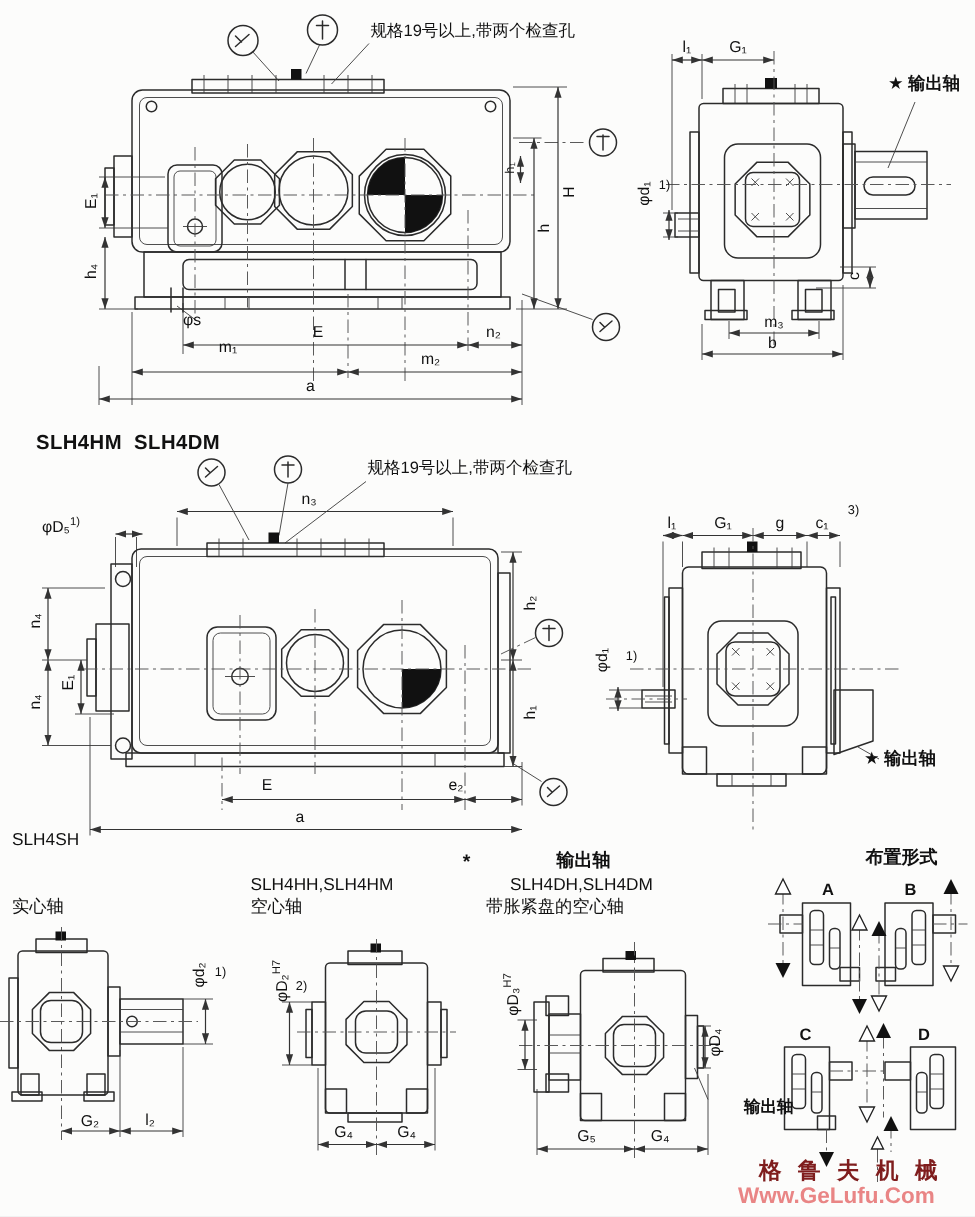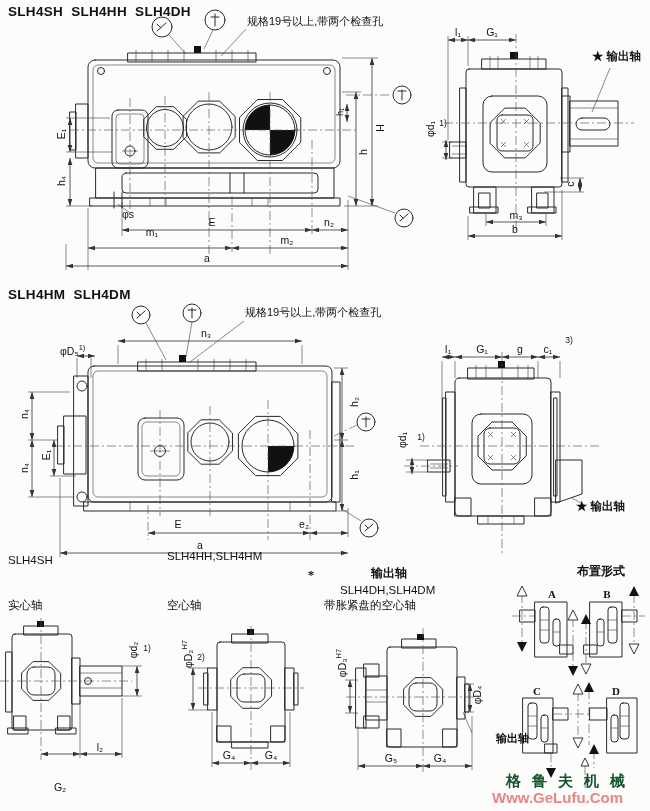--- a/index.html
+++ b/index.html
@@ -8,21 +8,21 @@
   svg{position:absolute;left:0;top:0;}
   svg .ln{stroke:#2b2b2b;fill:none;stroke-width:1;stroke-linejoin:round;stroke-linecap:round;}
   svg .tn{stroke:#3a3a3a;fill:none;stroke-width:.6;}
   svg .cl{stroke:#555;fill:none;stroke-width:.65;stroke-dasharray:9 3 2 3;}
   svg .dim{stroke:#333;fill:none;stroke-width:.8;}
   svg .blk{fill:#111;stroke:none;}
   svg .wht{fill:#fff;stroke:#222;stroke-width:.9;}
   .lb{position:absolute;font-size:10.5px;line-height:1;white-space:pre;color:#111;}
   .ctr{transform:translate(-50%,-50%);}
   .rot{transform:translate(-50%,-50%) rotate(-90deg);}
-  .b{font-weight:bold;font-family:Liberation Serif, serif;}
+  .b{font-weight:bold;}
   .sm{font-size:8.5px;}
   .ttl{font-size:13.5px;font-weight:bold;letter-spacing:.3px;}
   .note{font-size:11px;}
   .hdr{font-size:11.5px;}
   .cjk{font-size:12px;font-weight:bold;padding-left:33px;}
   sup.tol{font-size:7.5px;}
   .wm{position:absolute;font-weight:bold;font-size:15px;line-height:1;}
   .wm1{letter-spacing:11px;}
 </style>
 </head>
@@ -458,21 +458,20 @@
         <line class="tn" x1="611" y1="728" x2="618" y2="728"></line>
     <rect class="ln" x="590" y="708" width="17" height="12"></rect>
     <line class="cl" x1="575" y1="714" x2="590" y2="714"></line>
     <line class="cl" x1="594" y1="750" x2="594" y2="768"></line>
     <polygon class="blk" points="594,744 589,754 599,754"></polygon>
     <line class="cl" x1="585" y1="766" x2="585" y2="788"></line>
     <polygon class="wht" points="585,758 581,766 589,766"></polygon>
   </g>
 </svg>
 
-<div class="lb ttl" style="left:8px;top:5px">SLH4SH  SLH4HH  SLH4DH</div>
 <div class="lb note" style="left:247px;top:16px">规格19号以上,带两个检查孔</div>
 
 <div class="lb rot" style="left:61px;top:134px">E₁</div>
 <div class="lb rot" style="left:61px;top:181px">h₄</div>
 <div class="lb ctr" style="left:128px;top:214px">φs</div>
 <div class="lb ctr" style="left:212px;top:222px">E</div>
 <div class="lb ctr" style="left:329px;top:222px">n₂</div>
 <div class="lb ctr" style="left:152px;top:232px">m₁</div>
 <div class="lb ctr" style="left:287px;top:240px">m₂</div>
 <div class="lb ctr" style="left:207px;top:258px">a</div>
@@ -482,24 +481,24 @@
 
 <div class="lb ctr" style="left:458px;top:32px">l₁</div>
 <div class="lb ctr" style="left:492px;top:32px">G₁</div>
 <div class="lb b" style="left:592px;top:51px;font-size:11.5px">★ 输出轴</div>
 <div class="lb rot" style="left:430px;top:129px">φd₁</div>
 <div class="lb ctr sm" style="left:443px;top:123px">1)</div>
 <div class="lb rot" style="left:570px;top:184px">c</div>
 <div class="lb ctr" style="left:516px;top:215px">m₃</div>
 <div class="lb ctr" style="left:515px;top:229px">b</div>
 
-<div class="lb ttl" style="left:8px;top:288px">SLH4HM  SLH4DM</div>
+<div class="lb ttl" style="left:24px;top:288px">SLH4HM  SLH4DM</div>
 <div class="lb note" style="left:245px;top:307px">规格19号以上,带两个检查孔</div>
 <div class="lb ctr" style="left:206px;top:333px">n₃</div>
-<div class="lb" style="left:60px;top:344px"><span>φD₅</span><sup class="tol">1)</sup></div>
+<div class="lb" style="left:28px;top:344px"><span>φD₅</span><sup class="tol">1)</sup></div>
 <div class="lb rot" style="left:24px;top:414px">n₄</div>
 <div class="lb rot" style="left:46px;top:455px">E₁</div>
 <div class="lb rot" style="left:24px;top:468px">n₄</div>
 <div class="lb rot" style="left:354px;top:402px">h₂</div>
 <div class="lb rot" style="left:354px;top:475px">h₁</div>
 <div class="lb ctr" style="left:178px;top:524px">E</div>
 <div class="lb ctr" style="left:304px;top:524px">e₂</div>
 <div class="lb ctr" style="left:200px;top:545px">a</div>
 
 <div class="lb ctr" style="left:448px;top:349px">l₁</div>
@@ -509,43 +508,43 @@
 <div class="lb ctr sm" style="left:569px;top:340px">3)</div>
 <div class="lb rot" style="left:402px;top:440px">φd₁</div>
 <div class="lb ctr sm" style="left:421px;top:437px">1)</div>
 <div class="lb b" style="left:576px;top:501px;font-size:11.5px">★ 输出轴</div>
 
 <div class="lb ctr b" style="left:311px;top:574px;font-size:13px">*</div>
 <div class="lb cjk" style="left:338px;top:567px">输出轴</div>
 
 <div class="lb hdr" style="left:8px;top:555px">SLH4SH</div>
 <div class="lb hdr" style="left:8px;top:600px">实心轴</div>
-<div class="lb hdr" style="left:167px;top:551px">SLH4HH,SLH4HM</div>
+<div class="lb hdr" style="left:167px;top:585px">SLH4HH,SLH4HM</div>
 <div class="lb hdr" style="left:167px;top:600px">空心轴</div>
 <div class="lb hdr" style="left:340px;top:585px">SLH4DH,SLH4DM</div>
 <div class="lb hdr" style="left:324px;top:600px">带胀紧盘的空心轴</div>
 <div class="lb cjk" style="left:544px;top:565px">布置形式</div>
 
 <div class="lb rot" style="left:133px;top:650px">φd₂</div>
 <div class="lb ctr sm" style="left:147px;top:648px">1)</div>
-<div class="lb ctr" style="left:60px;top:787px">G₂</div>
+<div class="lb ctr" style="left:60px;top:748px">G₂</div>
 <div class="lb ctr" style="left:100px;top:747px">l₂</div>
 
 <div class="lb rot" style="left:187px;top:654px"><span>φD₂</span><sup class="tol">H7</sup></div>
 <div class="lb ctr sm" style="left:201px;top:657px">2)</div>
 <div class="lb ctr" style="left:229px;top:755px">G₄</div>
 <div class="lb ctr" style="left:271px;top:755px">G₄</div>
 
 <div class="lb rot" style="left:341px;top:663px"><span>φD₃</span><sup class="tol">H7</sup></div>
 <div class="lb rot" style="left:477px;top:695px">φD₄</div>
 <div class="lb cjk" style="left:463px;top:733px;font-size:11px">输出轴</div>
 <div class="lb ctr" style="left:391px;top:758px">G₅</div>
 <div class="lb ctr" style="left:440px;top:758px">G₄</div>
 
 <div class="lb ctr b" style="left:552px;top:594px;font-size:11px">A</div>
 <div class="lb ctr b" style="left:607px;top:594px;font-size:11px">B</div>
 <div class="lb ctr b" style="left:537px;top:691px;font-size:11px">C</div>
 <div class="lb ctr b" style="left:616px;top:691px;font-size:11px">D</div>
 
-<div class="wm wm1" style="left: 506px; top: 773px; color: #14532d;">格鲁夫机械</div>
+<div class="wm wm1" style="left: 506px; top: 773px; color: #7f1d1d;">格鲁夫机械</div>
 <div class="wm" style="left: 492px; top: 790px; color: rgb(233, 133, 133);">Www.GeLufu.Com</div>
 
 </div>
 
 </body></html>

